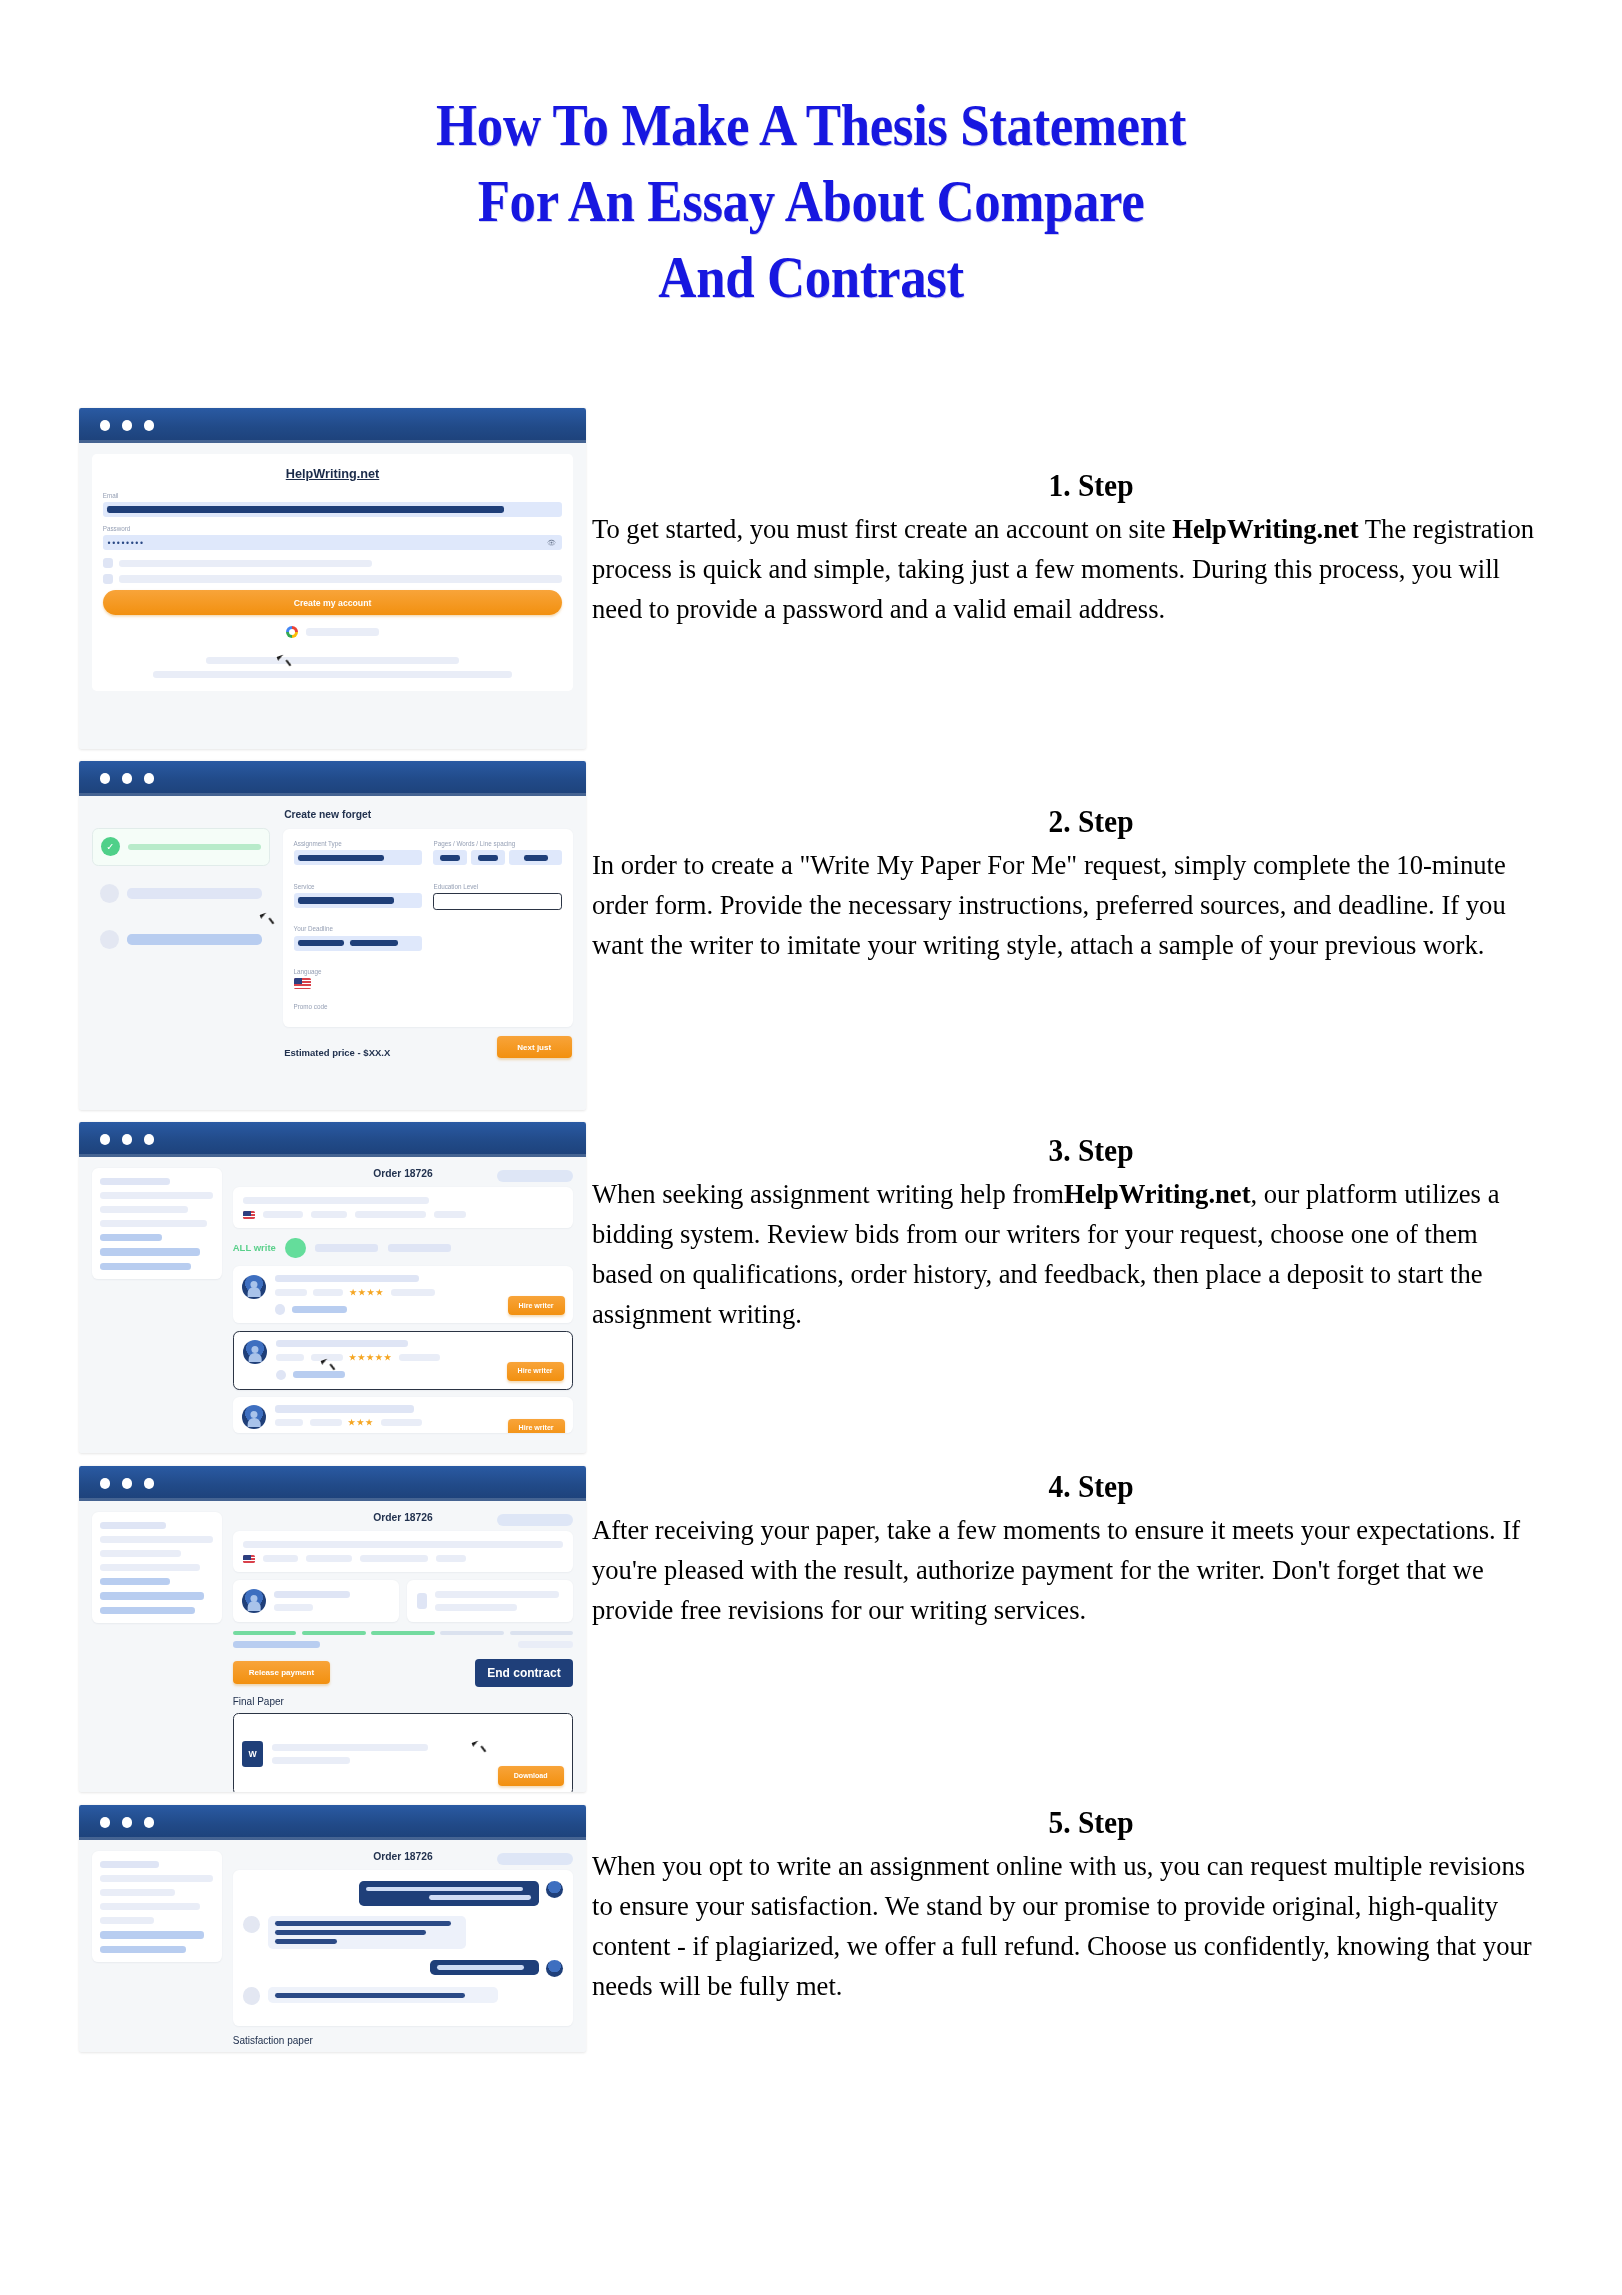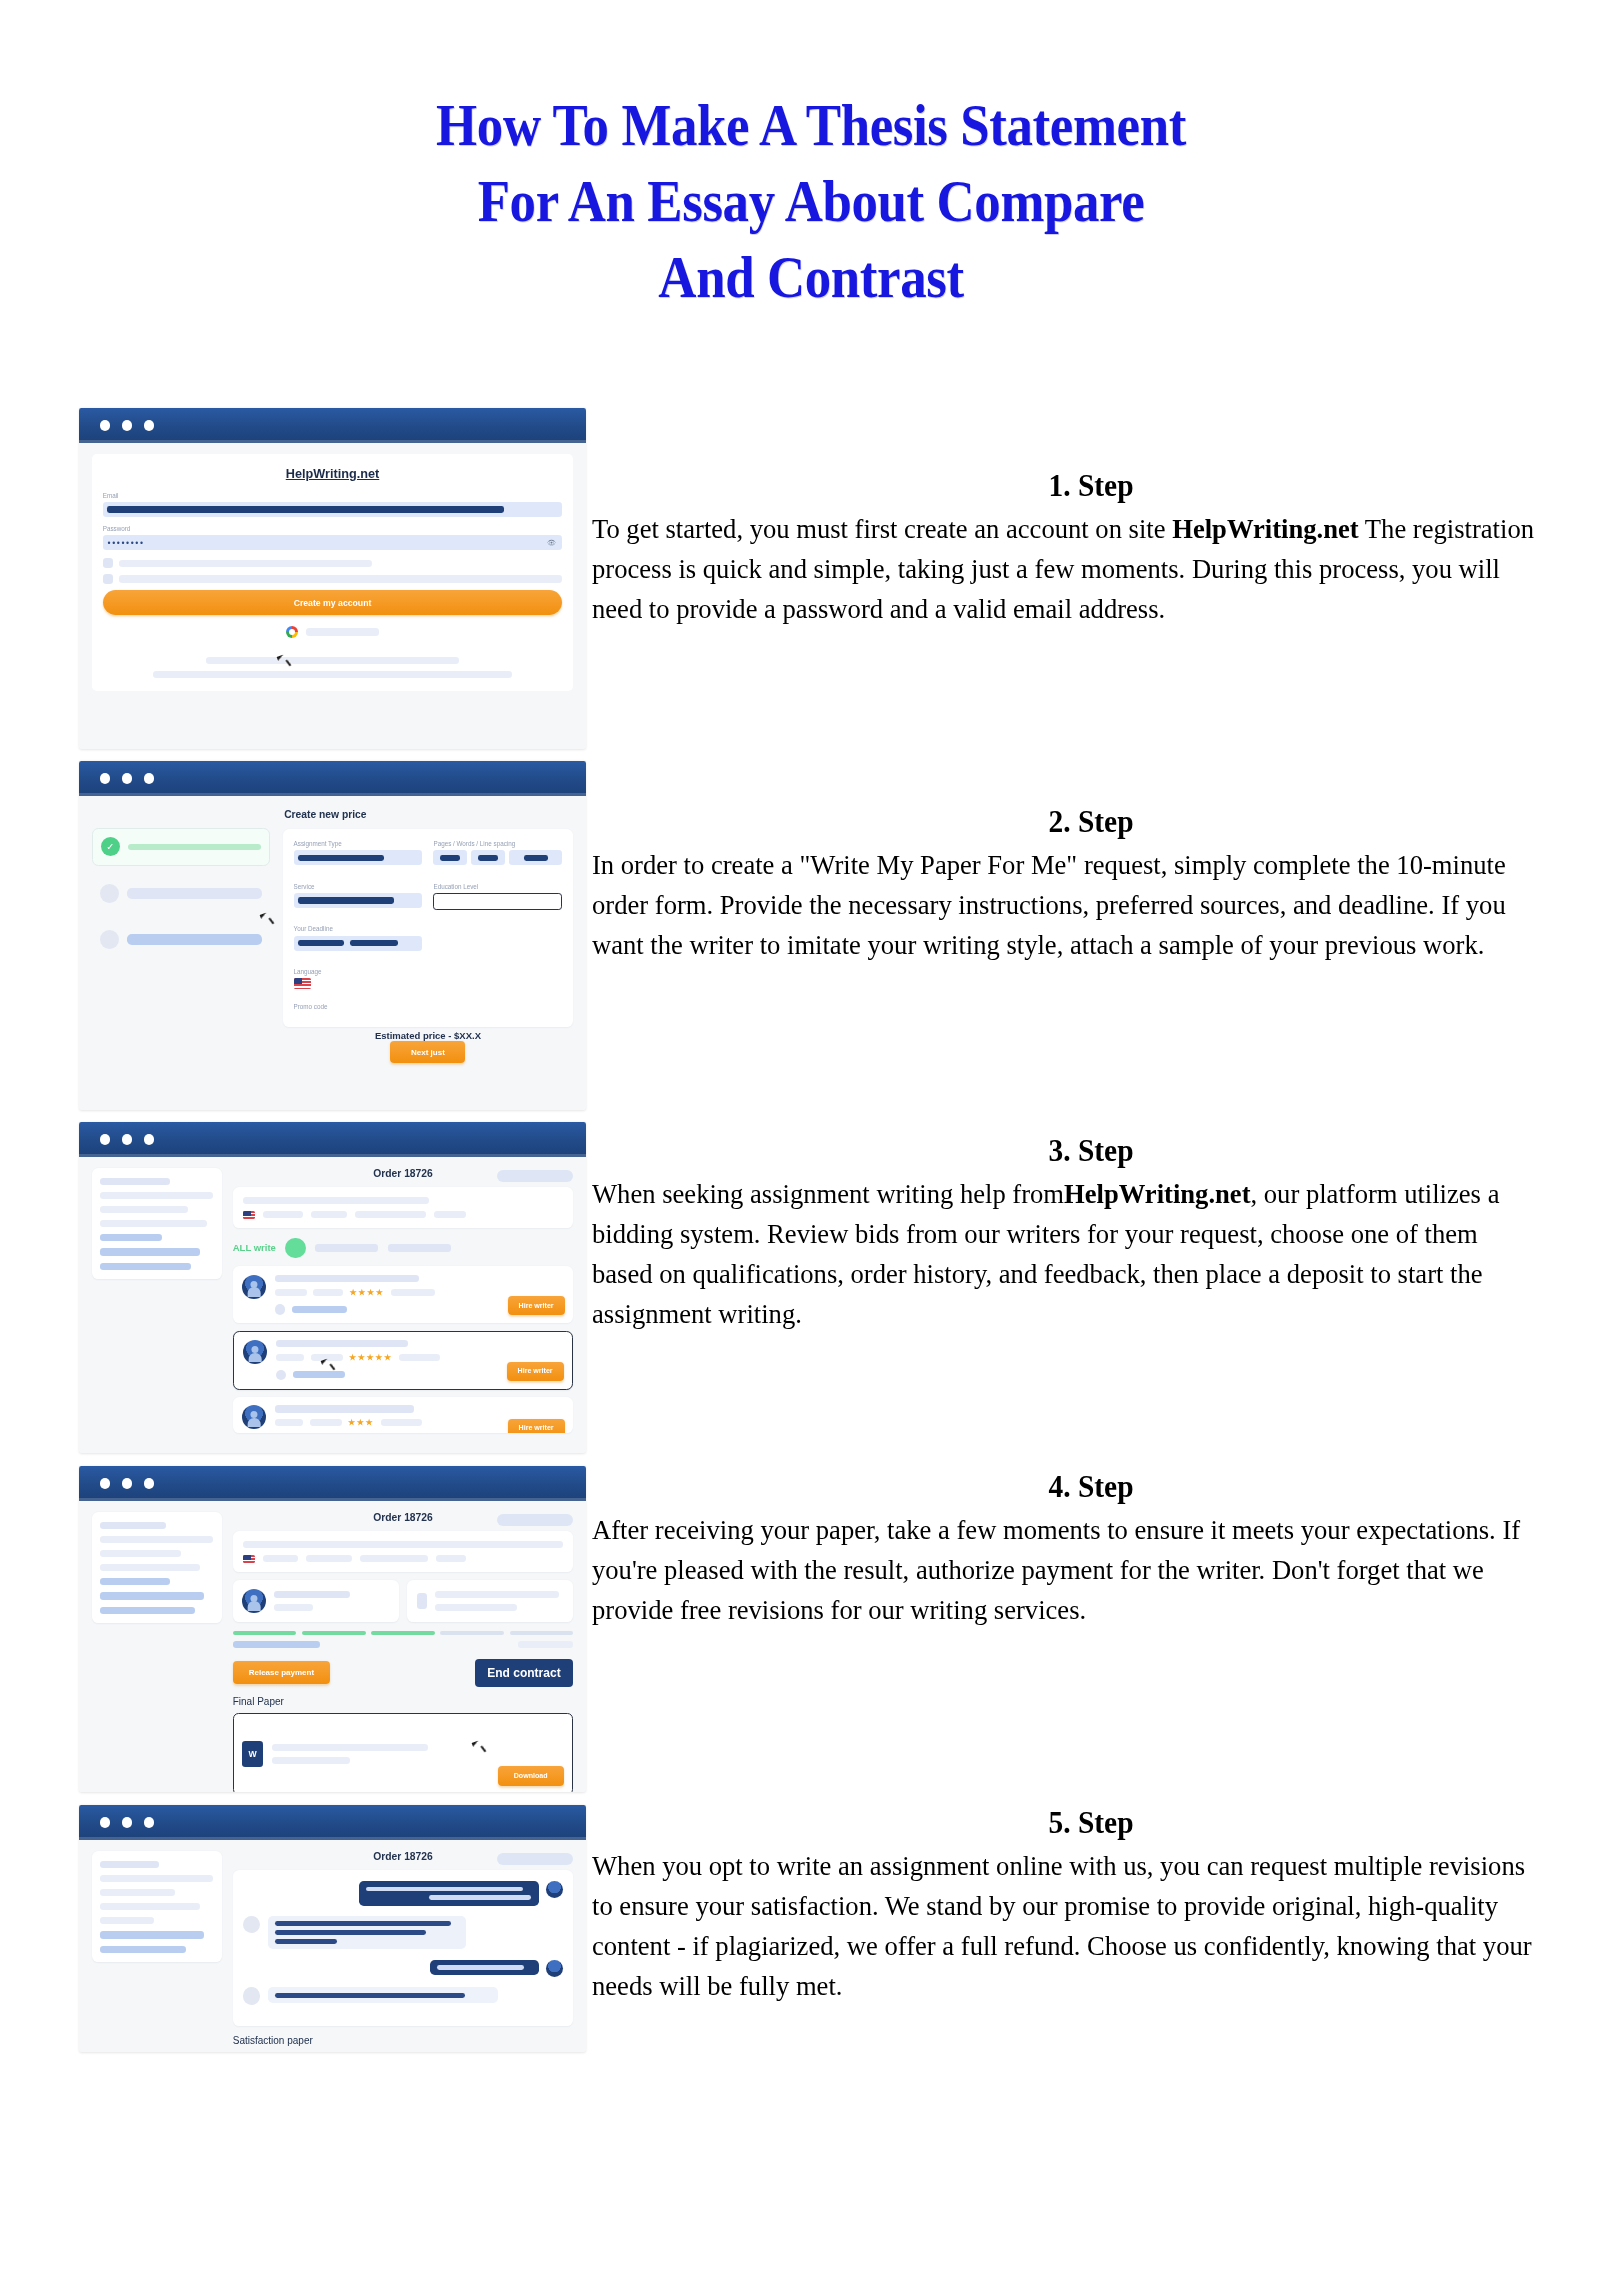--- a/index.html
+++ b/index.html
@@ -148,21 +148,21 @@
   .f-row { display:flex; gap:11px; margin-bottom:9.5px; }
   .f-col { flex:1; }
   .pills { display:flex; gap:4.8px; }
   .pill { background:#dfe8fb; border-radius:3.2px; height:15px; flex:1; display:flex; align-items:center; justify-content:center;}
   .pill .fill { height:5.5px; width:60%; border-radius:2.4px; background:#1f3f79;}
   .sel-box { height:16.6px; border:1.6px solid #2b3444; border-radius:3.2px; background:#fff; }
   .flag { width:17.4px;height:11px;border-radius:1.6px;overflow:hidden;position:relative;background:#fff;}
   .flag::before{content:"";position:absolute;left:0;right:0;top:0;height:100%;
     background: repeating-linear-gradient(180deg,#d9414b 0 1.6px,#fff 1.6px 3.2px);}
   .flag::after{content:"";position:absolute;left:0;top:0;width:8px;height:5.5px;background:#2c3f80;}
-  .price-row { display:flex; align-items:center; justify-content:space-between; margin-top:3px; padding:0 1.6px;flex-direction:column;}
+  .price-row { display:flex; align-items:flex-end; justify-content:space-between; margin-top:9px; padding:0 1.6px;}
   .price-txt { font-family:"Liberation Sans",sans-serif; font-weight:bold; font-size:9.5px; color:#22324f;}
   .btn-next { background: linear-gradient(180deg,#f8a43a 0%, #f2900f 100%); color:#fff;
               font-family:"Liberation Sans",sans-serif; font-weight:bold; font-size:8px;
               border-radius:4px; padding:6.3px 20.6px; box-shadow:0 1.6px 2.4px rgba(220,140,20,.3);}
 
   
   .ord { display:flex; gap:11px; }
   .ord-side { width: 27%; }
   .ord-side .card { padding: 9.5px 8.7px; display:flex; flex-direction:column; gap:7.1px;}
   .ord-main { flex:1; }
@@ -294,21 +294,21 @@
               <div class="m2-step">
                 <span class="circ-gy"></span>
                 <span class="ph" style="flex:1;height:11px;border-radius:4.8px"></span>
               </div>
               <div class="m2-step">
                 <span class="circ-gy"></span>
                 <span class="ph blu" style="flex:1;height:11px;border-radius:4.8px"></span>
               </div>
             </div>
             <div class="m2-right">
-              <div class="m2-title">Create new price</div>
+              <div class="m2-title">Create new forget</div>
               <div class="form-card">
                 <div class="f-row">
                   <div class="f-col">
                     <div class="fl">Assignment Type</div>
                     <div class="field">
                         <span class="fill" style="width:72%"></span>
                       </div>
                   </div>
                   <div class="f-col">
                     <div class="fl">Pages / Words / Line spacing</div>

